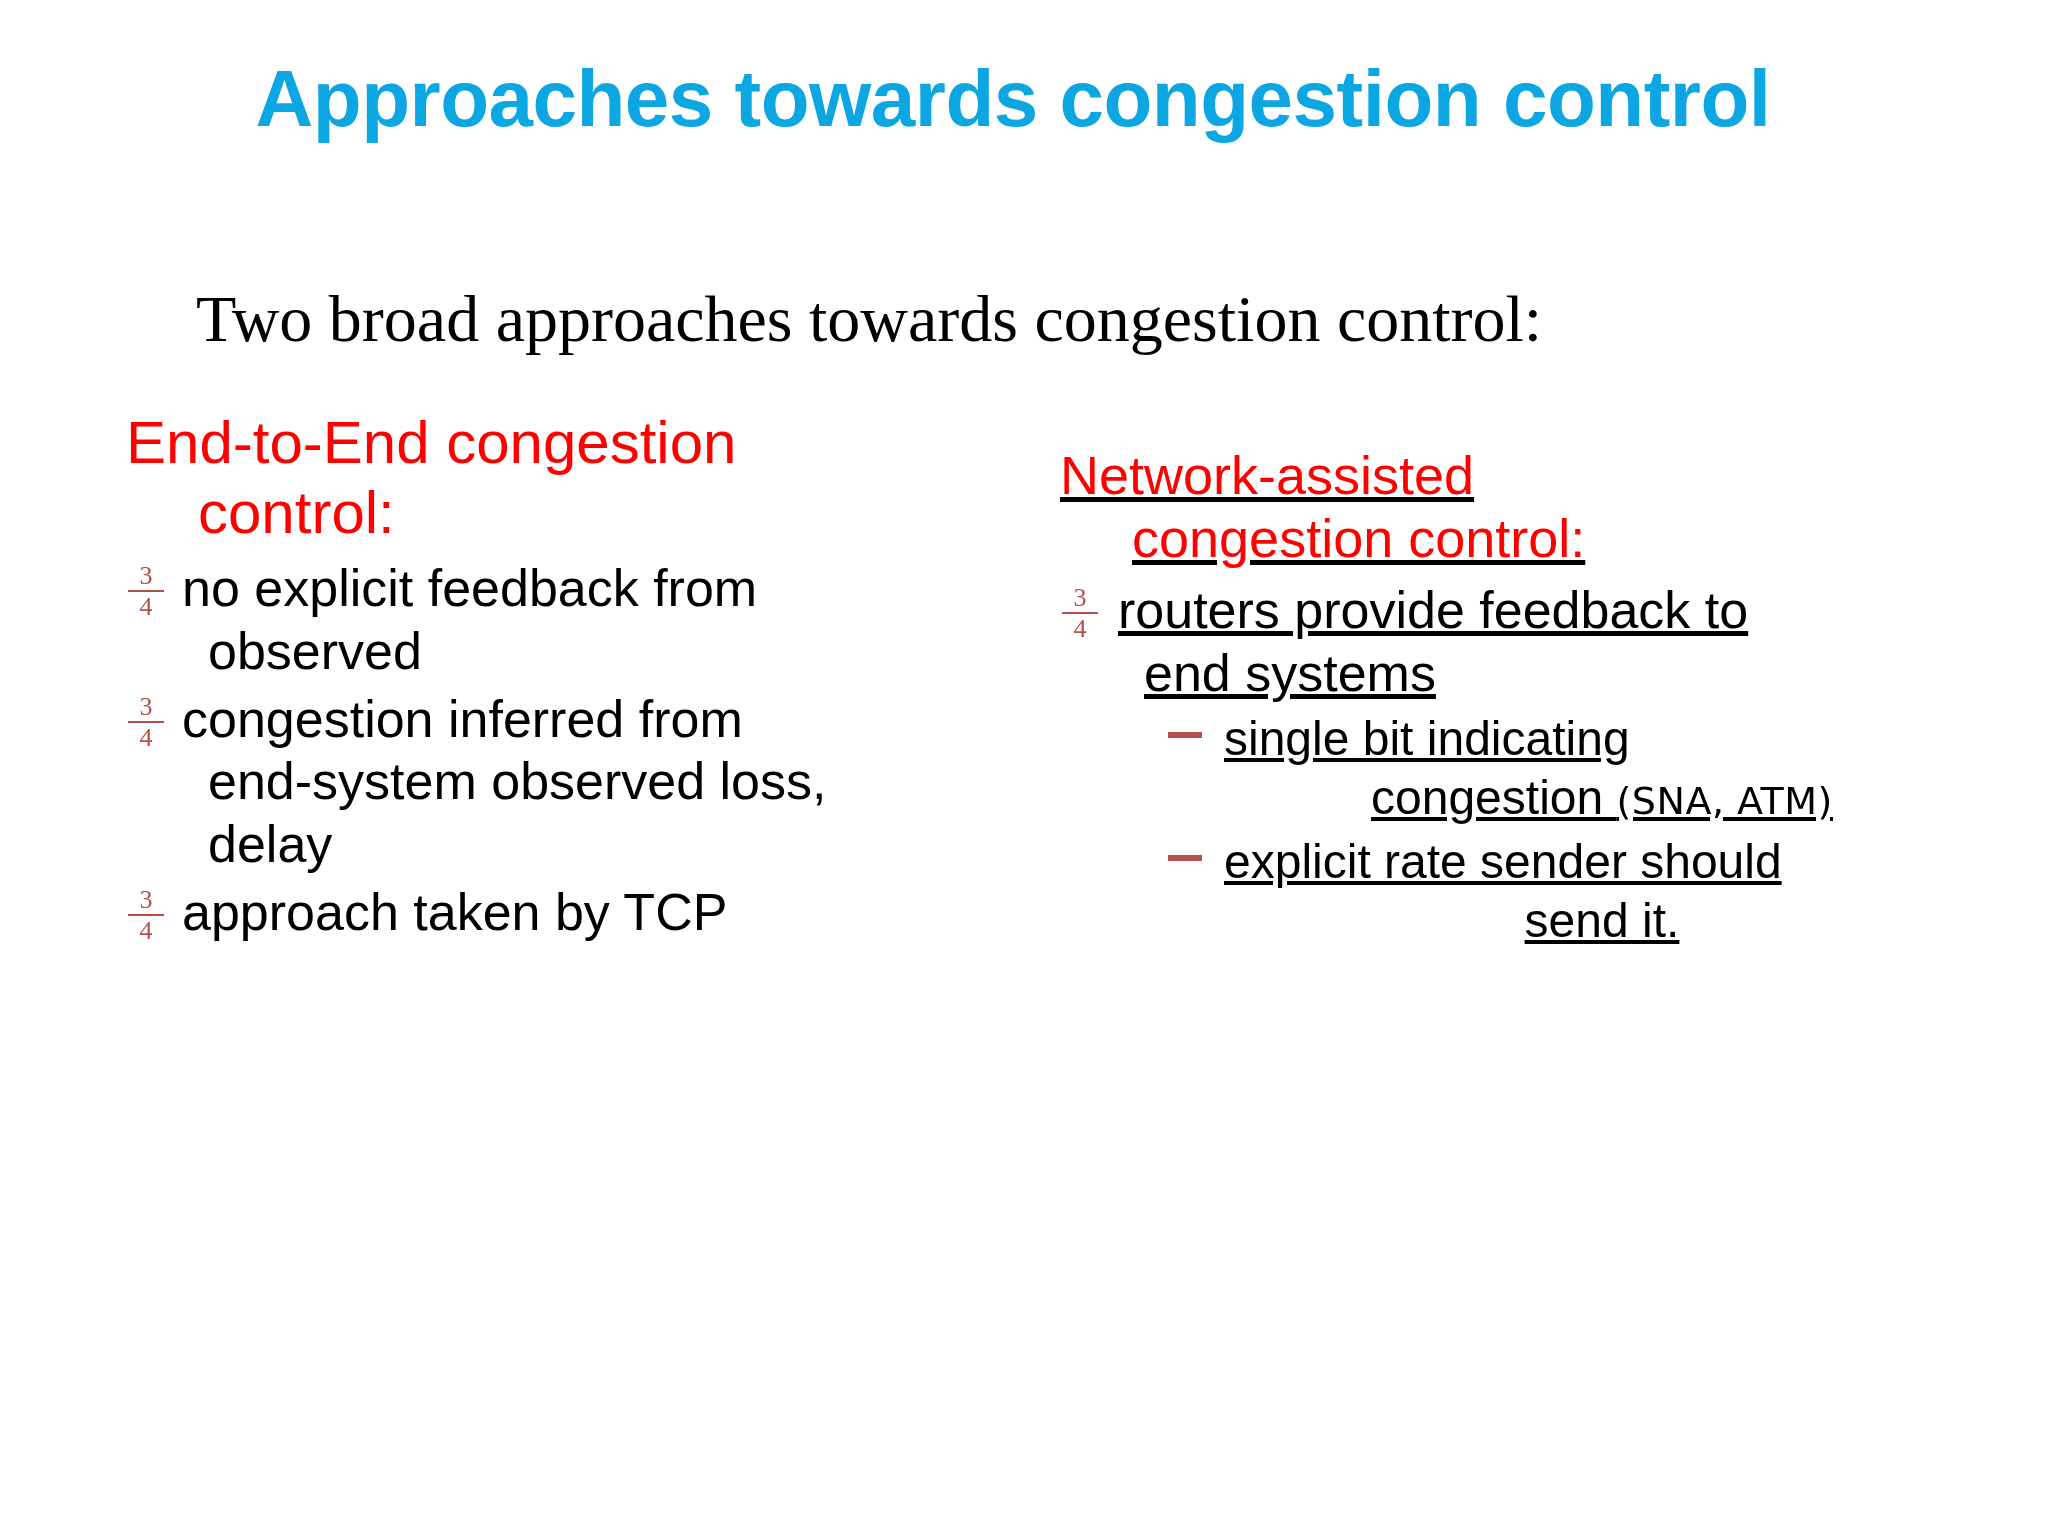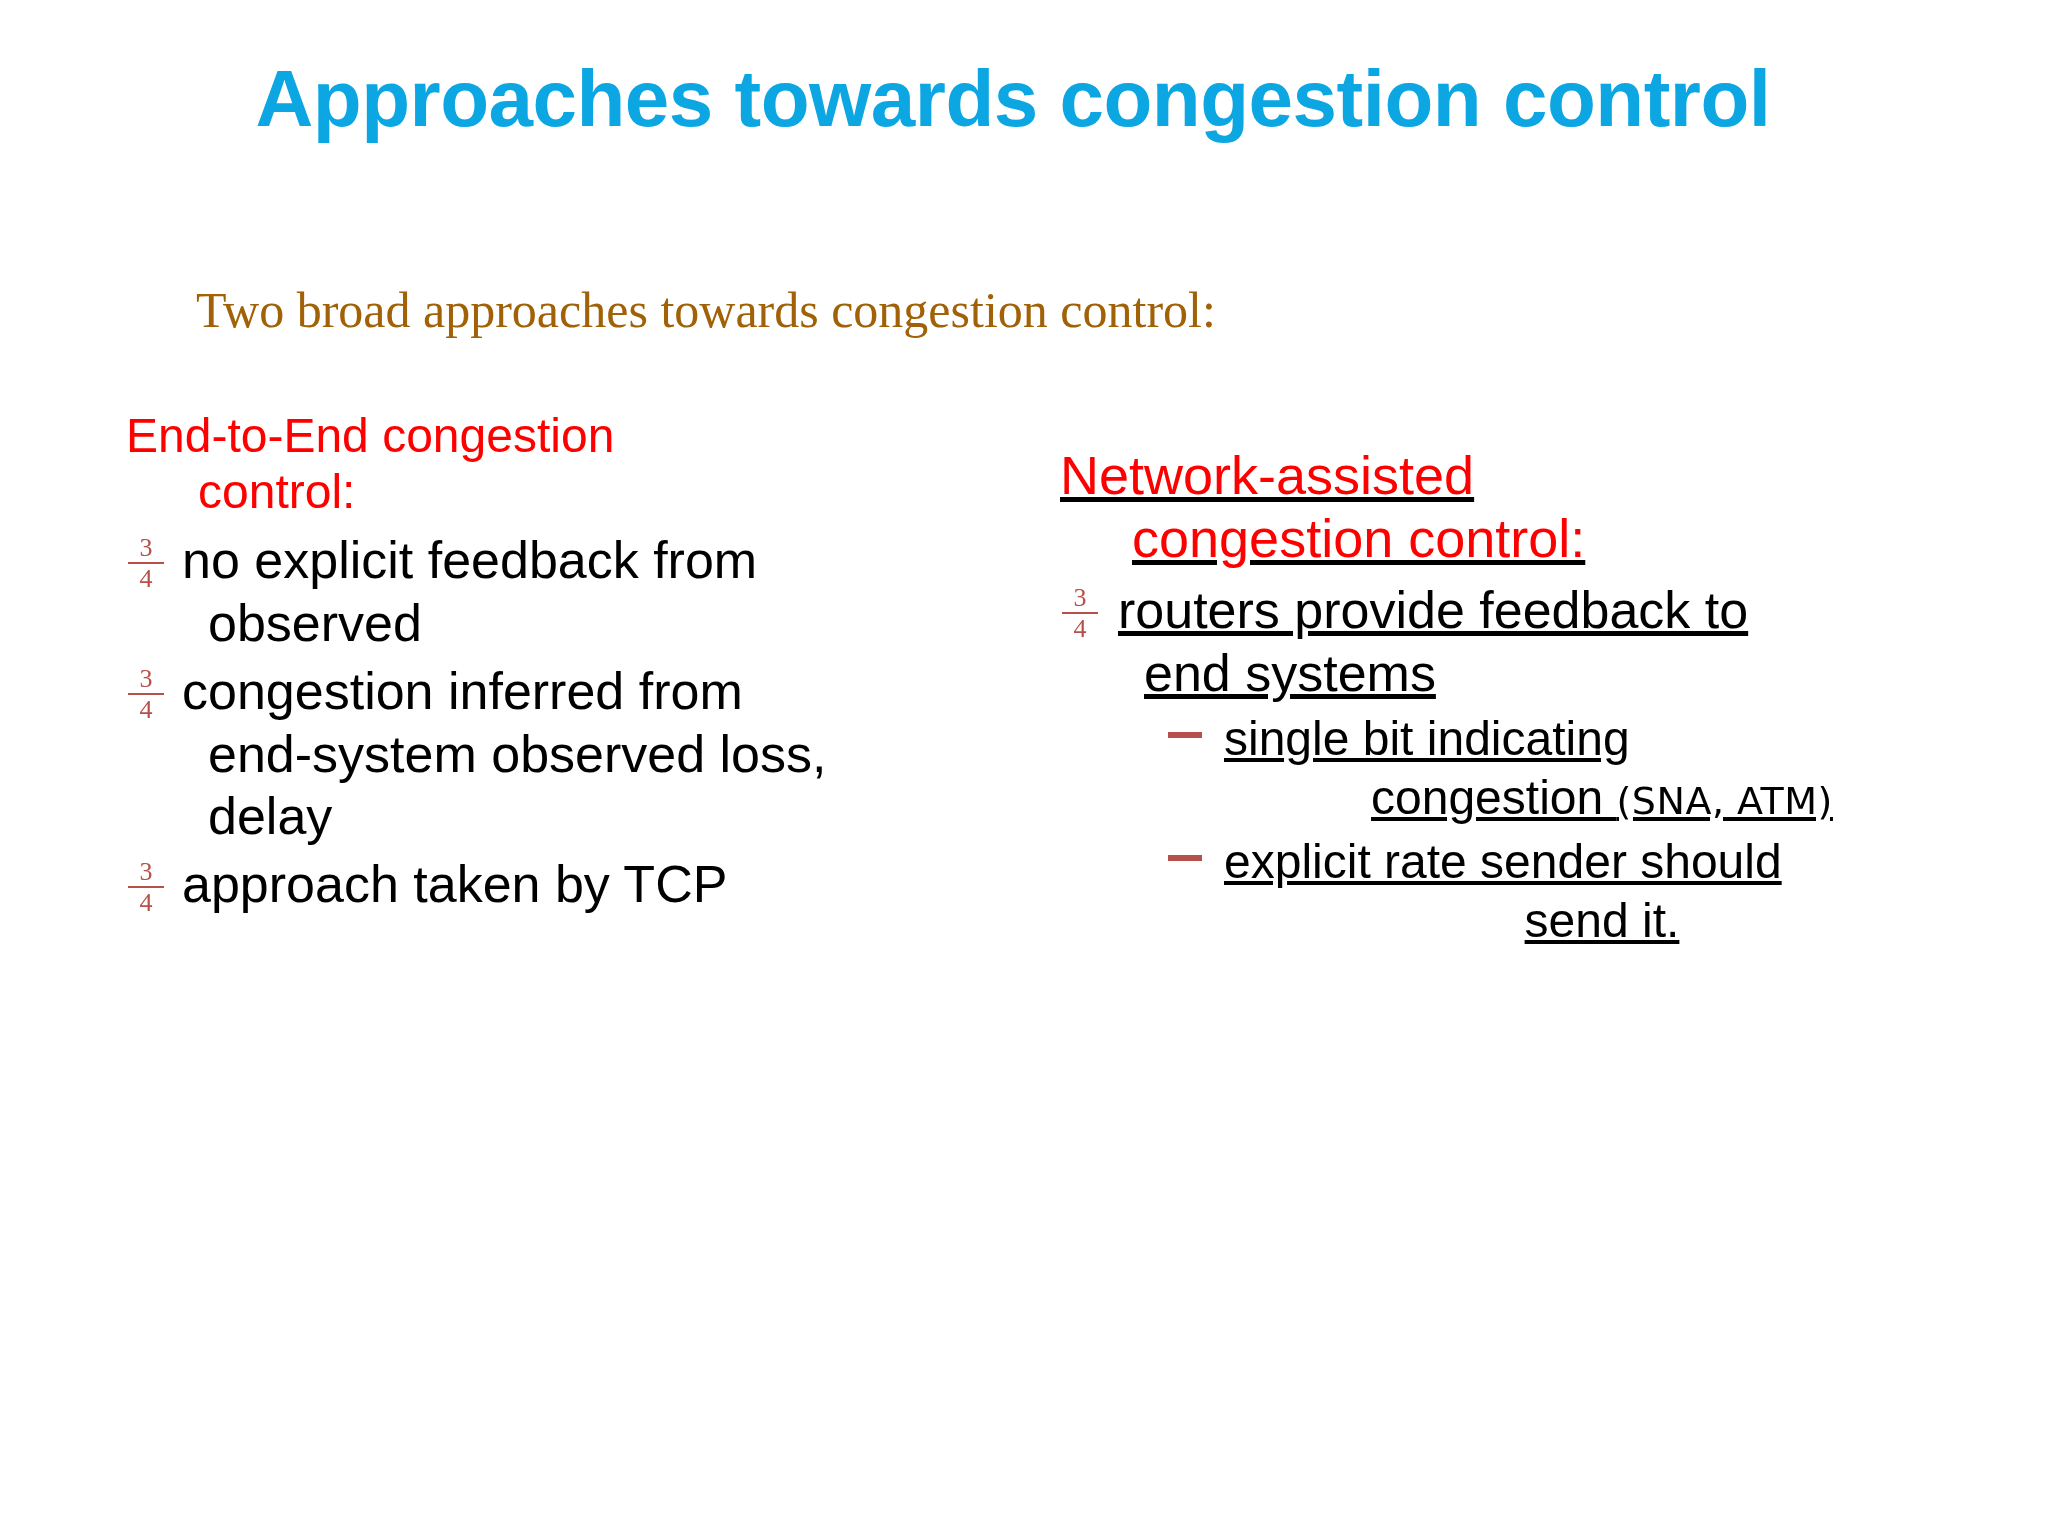--- a/index.html
+++ b/index.html
@@ -38,39 +38,39 @@
     white-space: nowrap;
   }
 
   
   #slide-subtitle {
     position: absolute;
     left: 196px;
     top: 283px;
     font-family: "Liberation Serif", serif;
     font-weight: normal;
-    font-size: 50px;
+    font-size: 66px;
     line-height: 1.1;
-    color: #a16207;
+    color: #000000;
     white-space: nowrap;
   }
 
   
   .column {
     position: absolute;
     box-sizing: border-box;
   }
   #column-left  { left: 126px;  top: 408px; width: 830px; }
   #column-right { left: 1060px; top: 444px; width: 920px; text-decoration: underline; }
 
   .col-heading {
     color: #FF0000;
     font-family: "Liberation Sans", sans-serif;
     font-weight: normal;
-    font-size: 48px;
+    font-size: 60px;
     line-height: 1.16;
     margin: 0 0 10px 0;
     padding-left: 0;
     text-indent: 0;
   }
   .col-heading .cont {
     display: block;
     padding-left: 72px;
   }
   #column-right .col-heading { font-size: 54px; }

